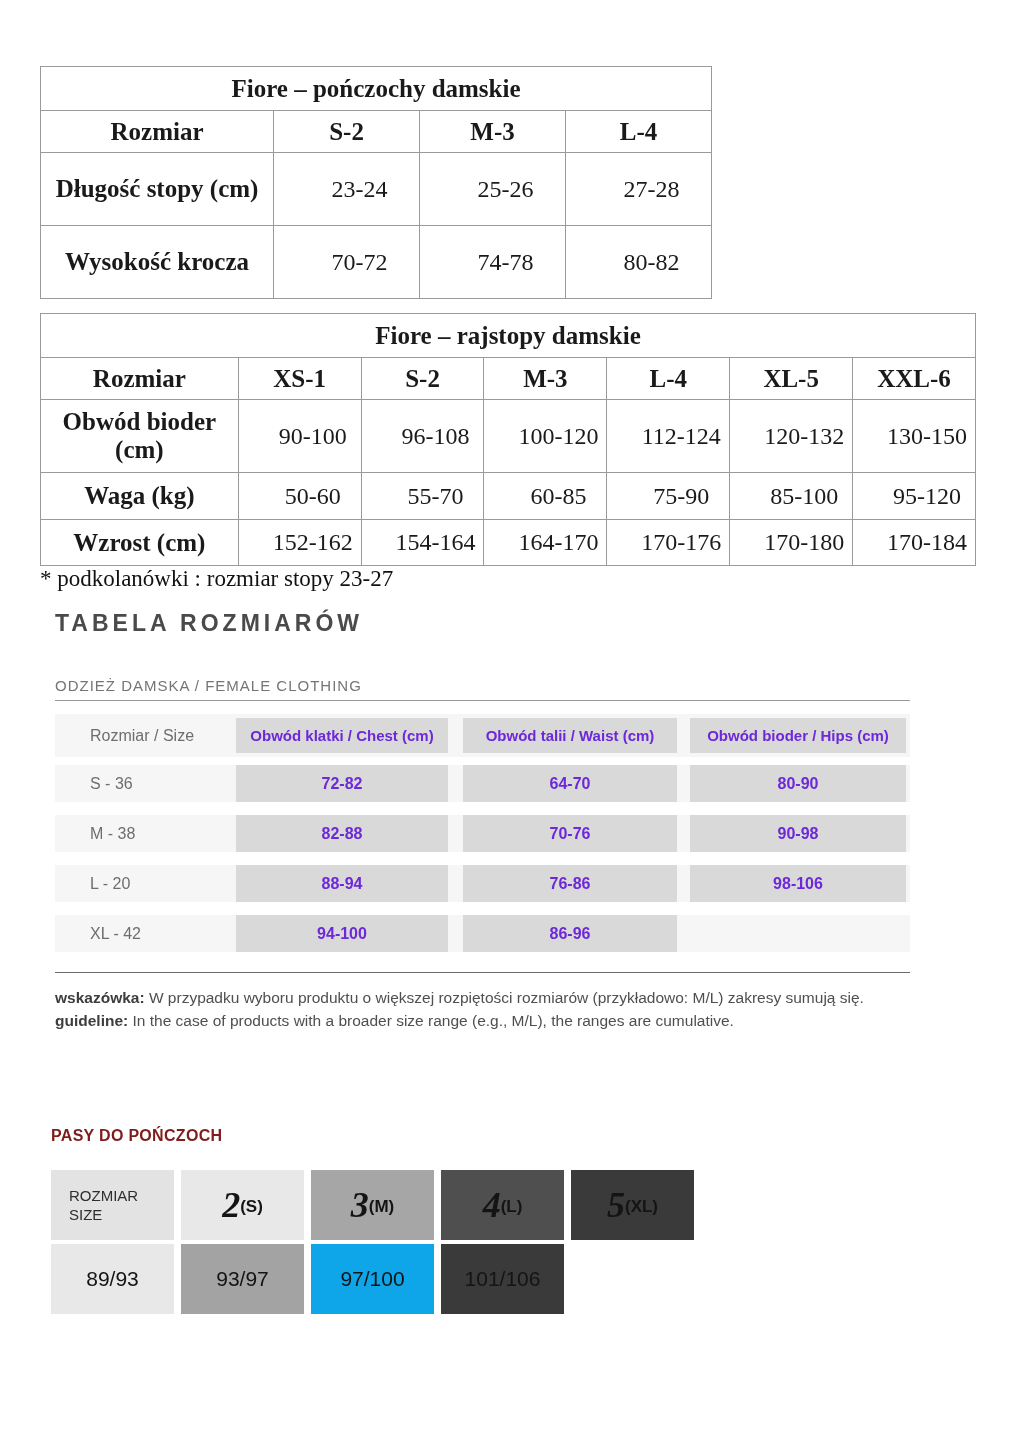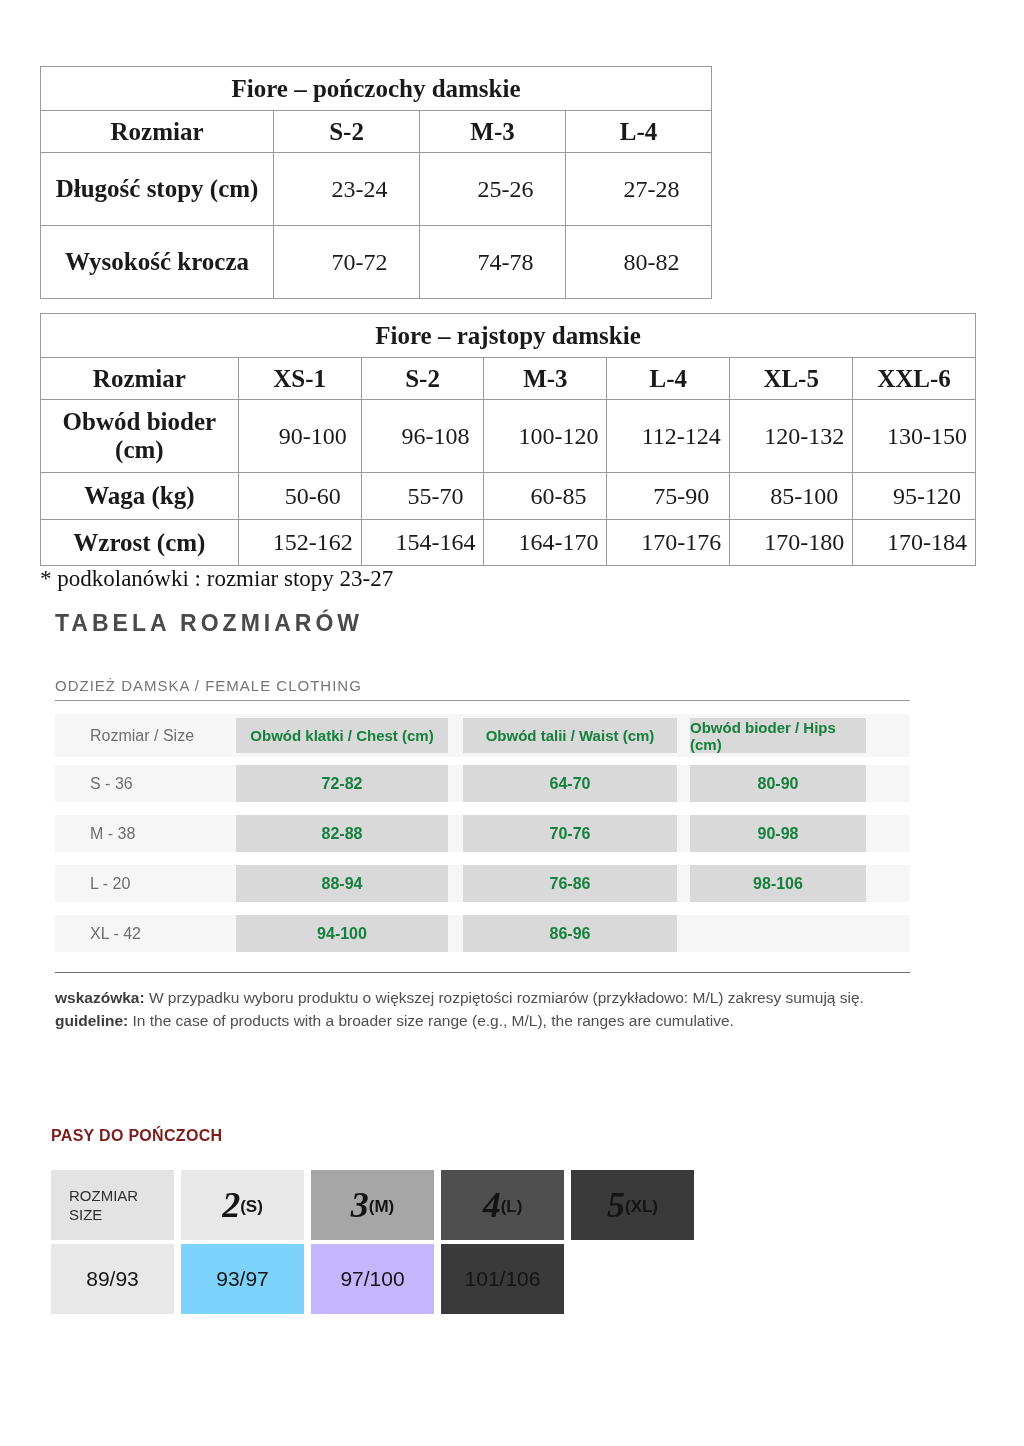--- a/index.html
+++ b/index.html
@@ -42,27 +42,27 @@
   .sc-table { position:absolute; left:55px; top:714px; width:855px; }
   .sc-row { position:relative; width:855px; background:#f6f6f6; }
   .sc-row.head { height:43px; margin-bottom:8px; }
   .sc-row.data { height:37px; margin-bottom:13px; }
   .sc-rowlabel {
     position:absolute; left:10px; top:50%; transform:translateY(-50%);
     font-size:16px; color:#6e6e6e;margin-left:25px;
   }
   .sc-pill {
     position:absolute; background:#d9d9d9; display:flex; align-items:center; justify-content:center;
-    color:#15803d; font-weight:bold;
+    color:#6d28d9; font-weight:bold;
   }
   .sc-row.head .sc-pill { top:4px; bottom:4px; font-size:15px; }
   .sc-row.data .sc-pill { top:0; bottom:0; font-size:16px; }
   .cpos1 { left:181px; width:212px; }
   .cpos2 { left:408px; width:214px; }
-  .cpos3 { left:635px; width:176px; }
+  .cpos3 { left:635px; width:216px; }
   
   .hints { position:absolute; left:55px; top:986px; font-size:15.5px; color:#4f4f4f; line-height:23px; }
   .hints b { color:#3d3d3d; }
   
   .gb-heading {
     position:absolute; left:51px; top:1127px; width:643px; text-align:left;
     font-size:16px; font-weight:bold; color:#7f1d1d; letter-spacing:0.3px;
   }
   .gb-grid {
     position:absolute; left:51px; top:1170px;
@@ -233,24 +233,24 @@
         <span class="gb-tag">(L)</span>
     </div>
     <div class="gb-cell" style="background-color: rgb(58, 58, 58);">
       <span class="gb-num">5</span>
         <span class="gb-tag">(XL)</span>
     </div>
 
     <div class="gb-cell" style="background-color: rgb(232, 232, 232);">
         <span class="gb-val">89/93</span>
       </div>
-    <div class="gb-cell" style="background-color: #7dd3fc;">
+    <div class="gb-cell" style="background-color: #a3a3a3;">
         <span class="gb-val">93/97</span>
       </div>
-    <div class="gb-cell" style="background-color: #c4b5fd;">
+    <div class="gb-cell" style="background-color: #0ea5e9;">
         <span class="gb-val">97/100</span>
       </div>
     <div class="gb-cell" style="background-color: rgb(58, 58, 58);">
         <span class="gb-val">101/106</span>
       </div>
   </div>
 
 </div>
 
 </body></html>

